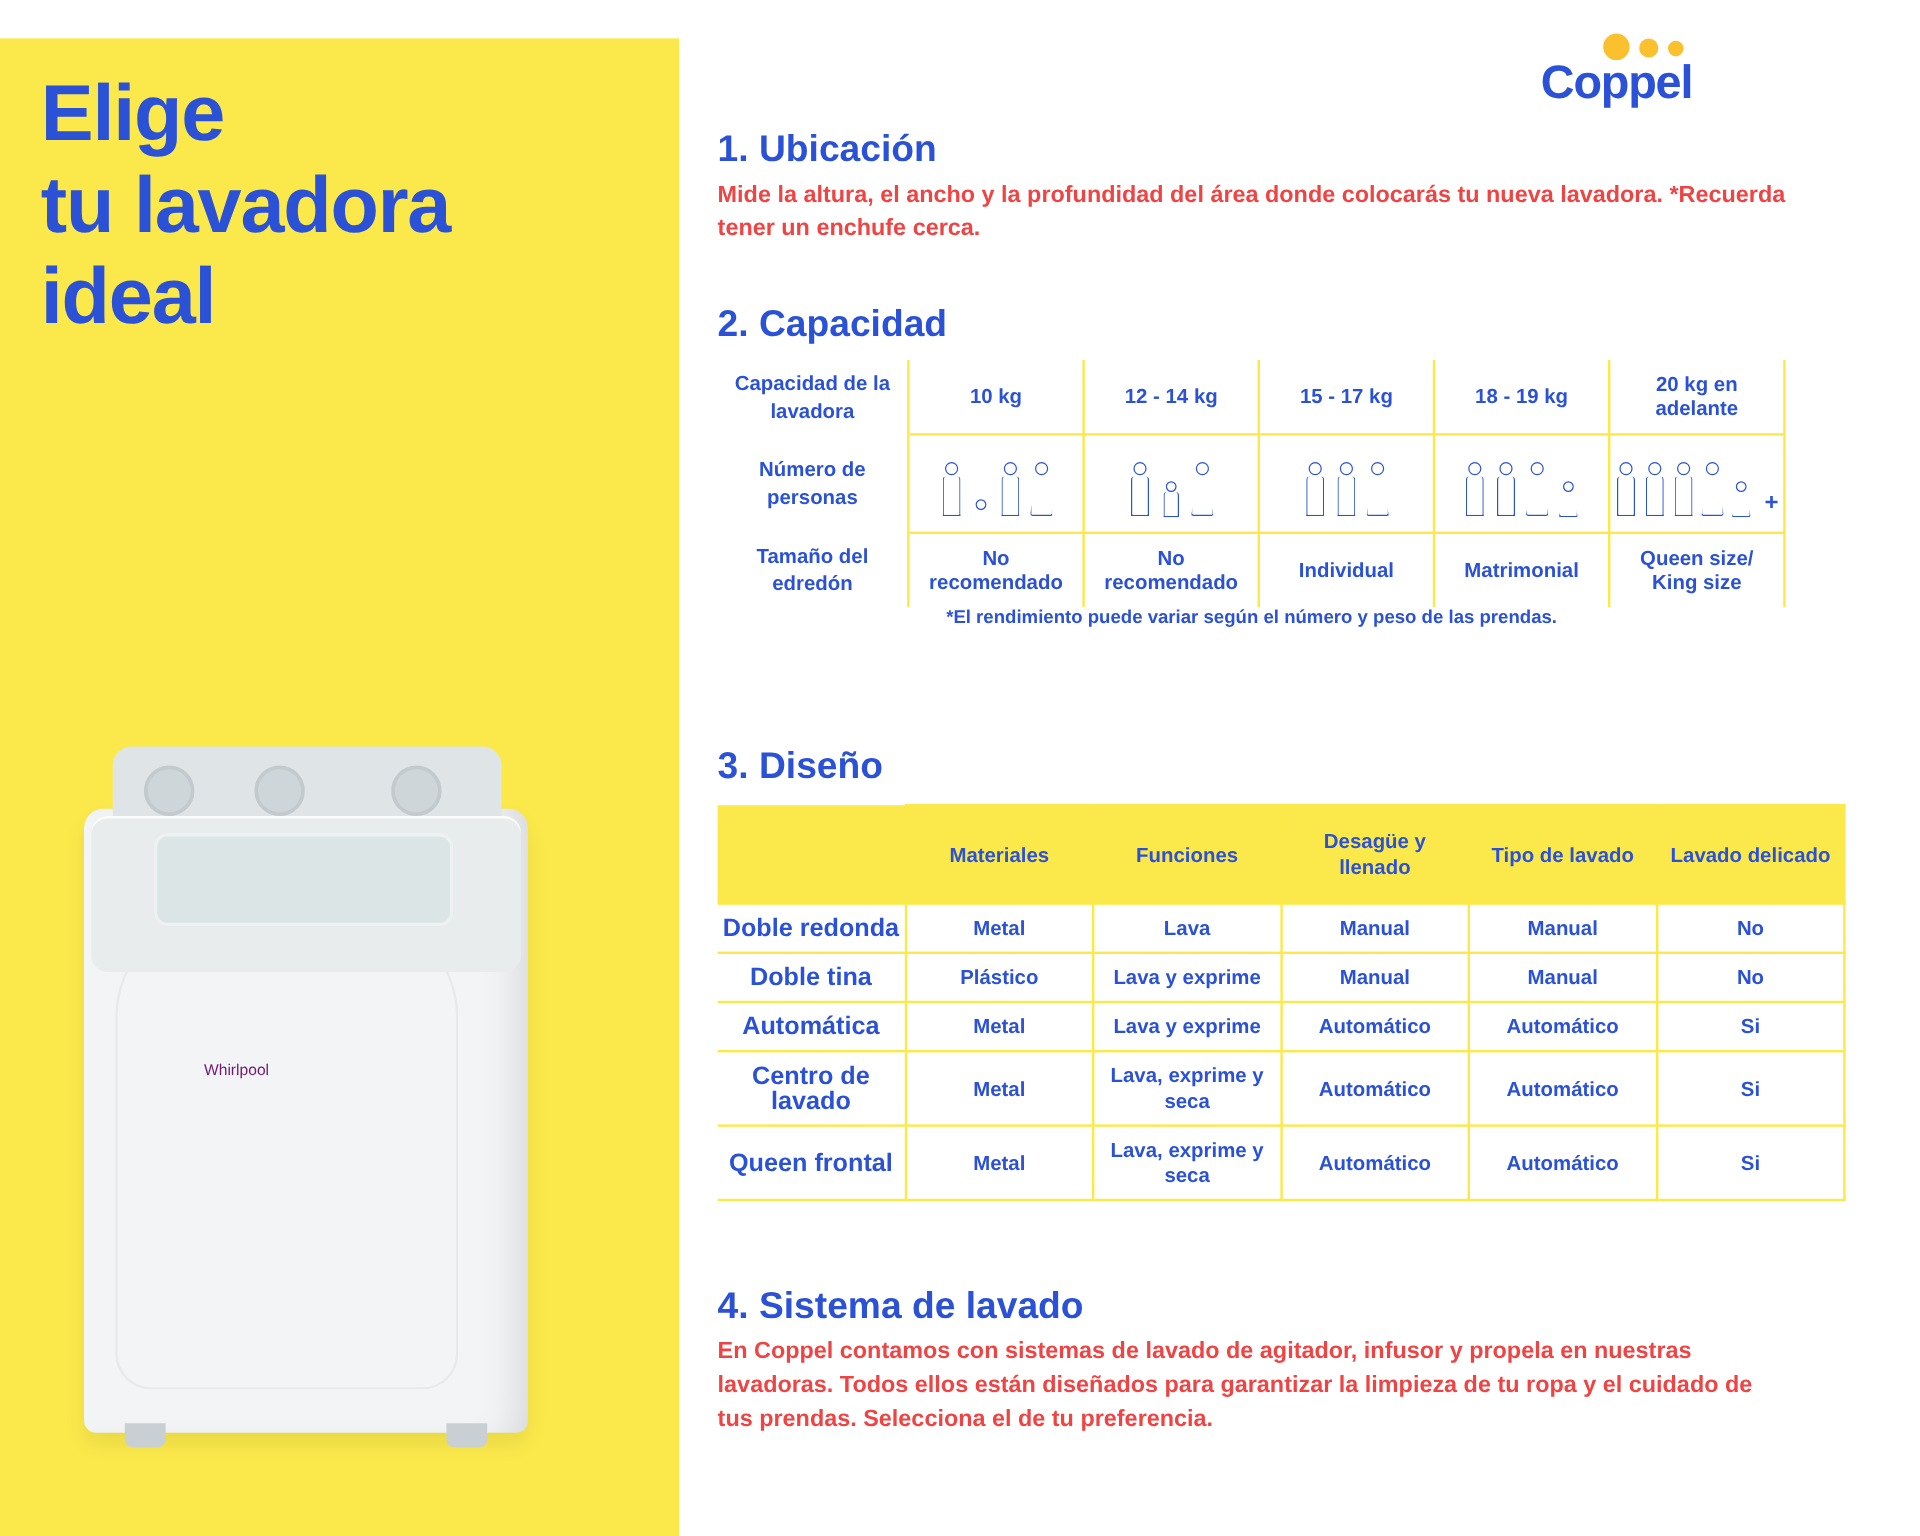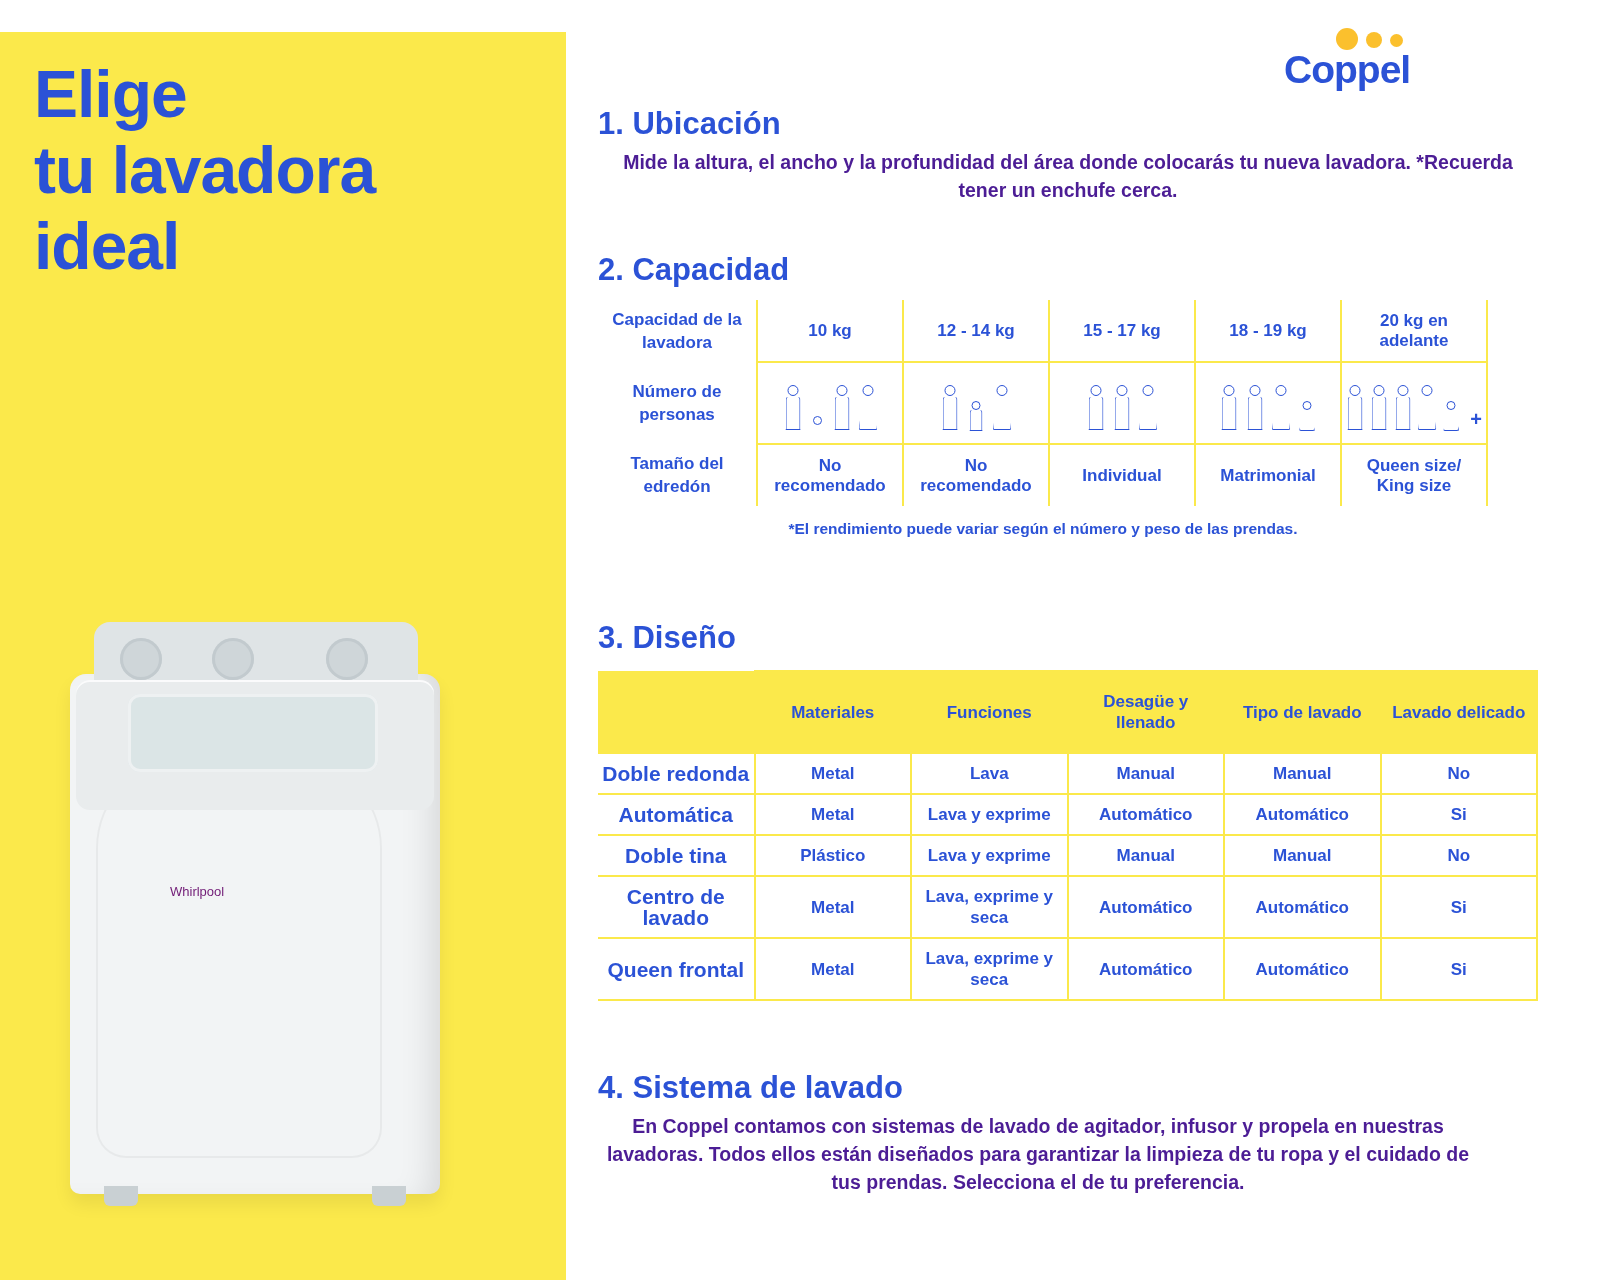--- a/index.html
+++ b/index.html
@@ -84,21 +84,21 @@
   .logo .dot.d2{left:30px;top:4px;width:16px;height:16px;}
   .logo .dot.d3{left:54px;top:6px;width:13px;height:13px;}
   .logo .word{
     position:absolute;left:0;top:24px;font-size:39px;font-weight:bold;color:#2b52d6;letter-spacing:-1px;
   }
 
   h2.section{
     font-size:31px;font-weight:bold;color:#2b52d6;margin:0;
   }
   p.body{
-    font-size:19.5px;line-height:28px;font-weight:bold;color:#4c1d95;margin:6px 0 0 0;text-align:center;
+    font-size:19.5px;line-height:28px;font-weight:bold;color:#ef4444;margin:6px 0 0 0;
   }
 
   .sec1{position:absolute;left:0;top:106px;width:940px;}
   .sec2{position:absolute;left:0;top:252px;width:1002px;}
   .sec3{position:absolute;left:0;top:620px;width:1002px;}
   .sec4{position:absolute;left:0;top:1070px;width:880px;}
 
   
   table{border-collapse:collapse;}
   .cap-table{margin-top:12px;margin-left:0;width:890px;table-layout:fixed;}
@@ -133,21 +133,21 @@
     clip-path:polygon(36% 0,64% 0,100% 100%,0 100%);
   }
   .person.child{height:30px;}
   .person.child .head{width:7px;height:7px;}
   .person.child .body{top:9px;height:20px;width:11px;}
   .person.child.f .body{width:14px;}
   .plus{font-size:20px;font-weight:bold;margin-left:4px;}
   .dotsep{width:7px;height:7px;border:1.6px solid #2b52d6;border-radius:50%;margin:0 4px 6px 4px;}
 
   .note{
-    margin-top:14px;text-align:center;width:890px;
+    text-align:center;width:890px;
     font-size:15.5px;font-weight:bold;color:#2b52d6;
   }
 
   
   .des-table{margin-top:14px;width:940px;table-layout:fixed;}
   .des-table th,.des-table td{
     border:2px solid #fbe94b;text-align:center;vertical-align:middle;
     font-size:17px;font-weight:bold;color:#2b52d6;padding:9px 4px;line-height:21px;
   }
   .des-table th{background:#fbe94b;height:62px;}
@@ -340,36 +340,36 @@
         </tr>
         <tr>
           <td class="rowname">Doble redonda</td>
           <td>Metal</td>
           <td>Lava</td>
           <td>Manual</td>
           <td>Manual</td>
           <td>No</td>
         </tr>
         <tr>
-          <td class="rowname">Automática</td>
-          <td>Metal</td>
-          <td>Lava y exprime</td>
-          <td>Automático</td>
-          <td>Automático</td>
-          <td>Si</td>
-        </tr>
-        <tr>
           <td class="rowname">Doble tina</td>
           <td>Plástico</td>
           <td>Lava y exprime</td>
           <td>Manual</td>
           <td>Manual</td>
           <td>No</td>
         </tr>
         <tr>
+          <td class="rowname">Automática</td>
+          <td>Metal</td>
+          <td>Lava y exprime</td>
+          <td>Automático</td>
+          <td>Automático</td>
+          <td>Si</td>
+        </tr>
+        <tr>
           <td class="rowname">Centro de lavado</td>
           <td>Metal</td>
           <td>Lava, exprime y seca</td>
           <td>Automático</td>
           <td>Automático</td>
           <td>Si</td>
         </tr>
         <tr>
           <td class="rowname">Queen frontal</td>
           <td>Metal</td>

